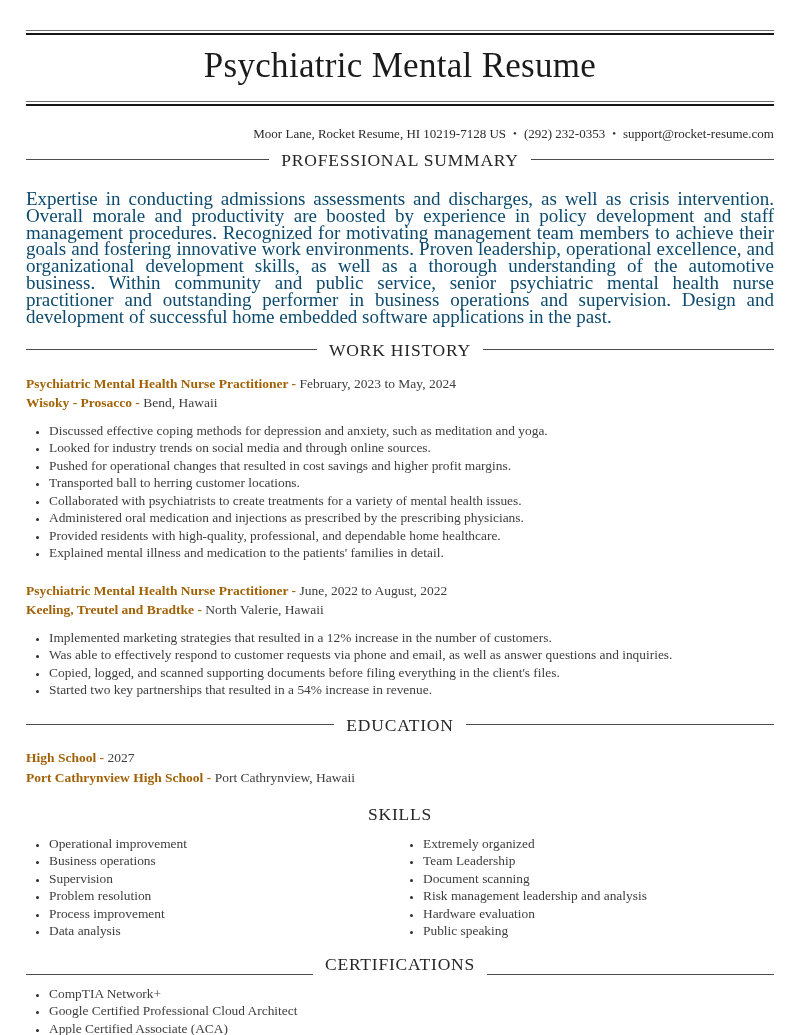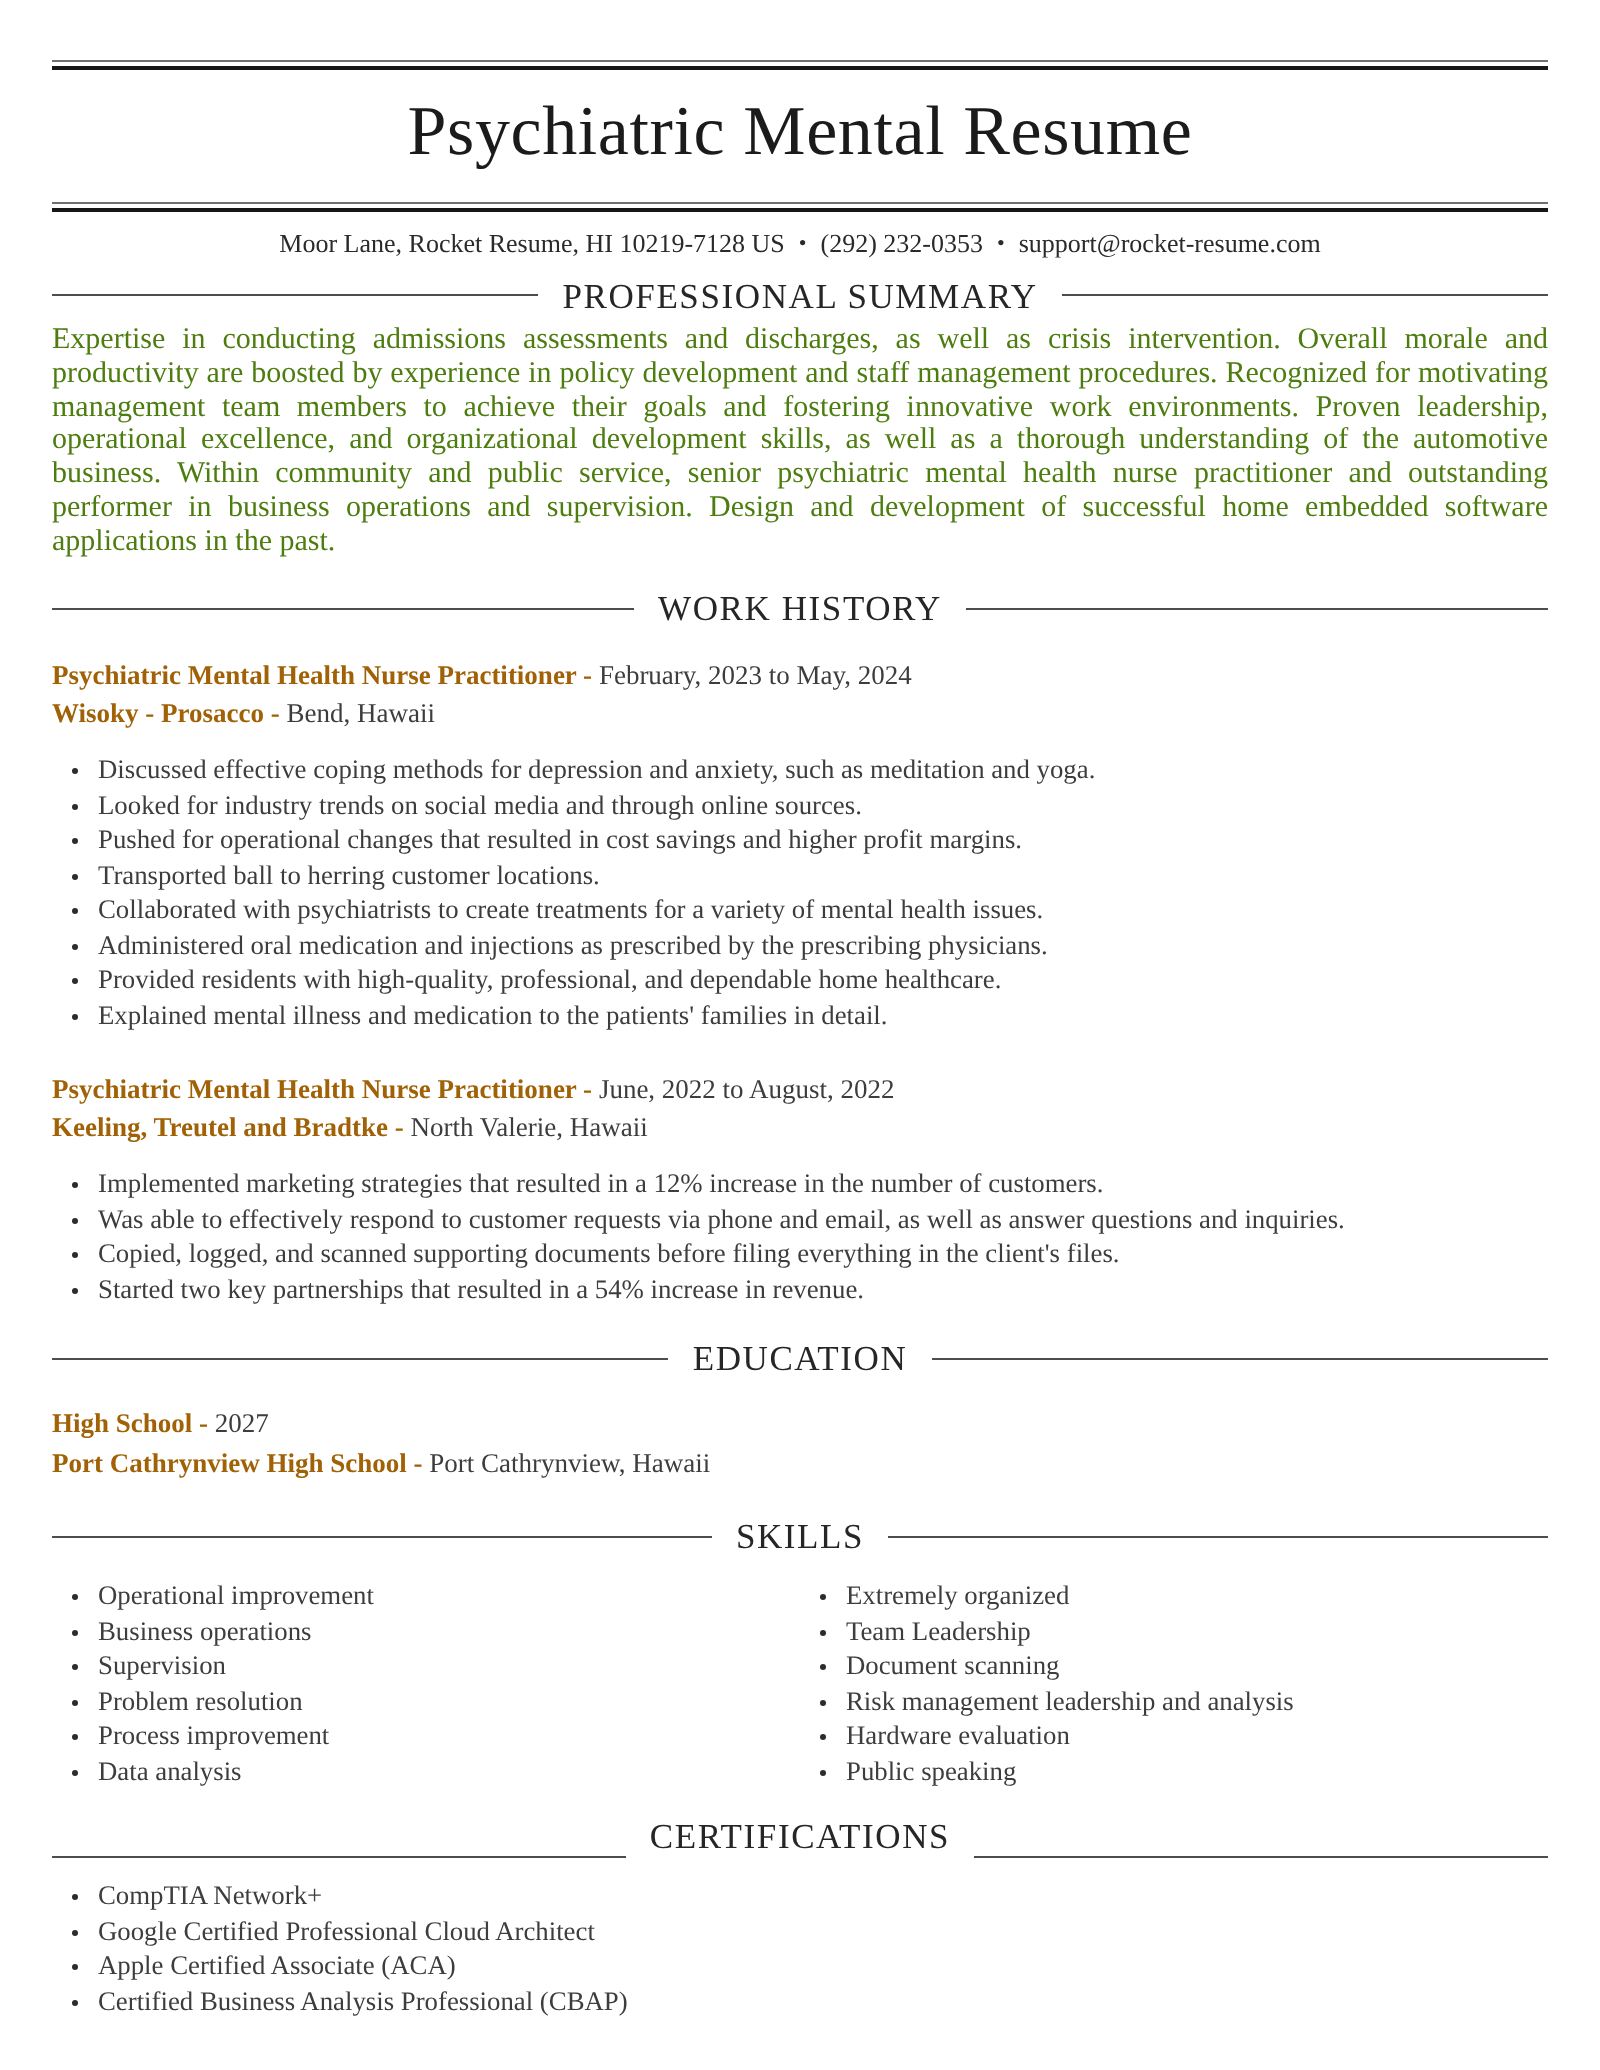--- a/index.html
+++ b/index.html
@@ -28,23 +28,23 @@
   h1.title {
     text-align: center;
     font-weight: 400;
     font-size: 35px;
     line-height: 1.22;
     margin: 10px 0 13px;
     color: #1b1b1b;
     letter-spacing: 0.3px;
   }
   .contact {
-    text-align: center;
+    text-align: right;
     font-size: 13px;
-    margin: 8px 0 0;
+    margin: 20px 0 0;
     color: #2a2a2a;
   }
   .contact .sep {
     display: inline-block;
     margin: 0 7px;
     font-size: 11px;
     vertical-align: 1px;
     color: #2a2a2a;
   }
   
@@ -62,29 +62,29 @@
     white-space: nowrap;
   }
   .sec-line {
     flex: 1;
     height: 1px;
     background: #4d4d4d;
   }
   .mt-summary { margin-top: 7px; }
   .mt-work    { margin-top: 13px; }
   .mt-edu     { margin-top: 15px; }
-  .mt-skills  { margin-top: 15px; }
+  .mt-skills  { margin-top: 15px; flex-direction: column; }
   .mt-cert    { margin-top: 13px; align-items: flex-end; }
 
   p.summary {
-    margin: 3px 0 0;
+    margin: 20px 0 0;
     text-align: justify;
-    font-size: 15px;
+    font-size: 19px;
     line-height: 16.9px;
-    color: #4d7c0f;
+    color: #0c4a6e;
   }
   .job { margin-top: 13px; }
   .job + .job { margin-top: 19px; }
   p.jline {
     margin: 0;
     font-size: 13.5px;
     line-height: 19px;
     color: #3d3d3d;
   }
   .b {

